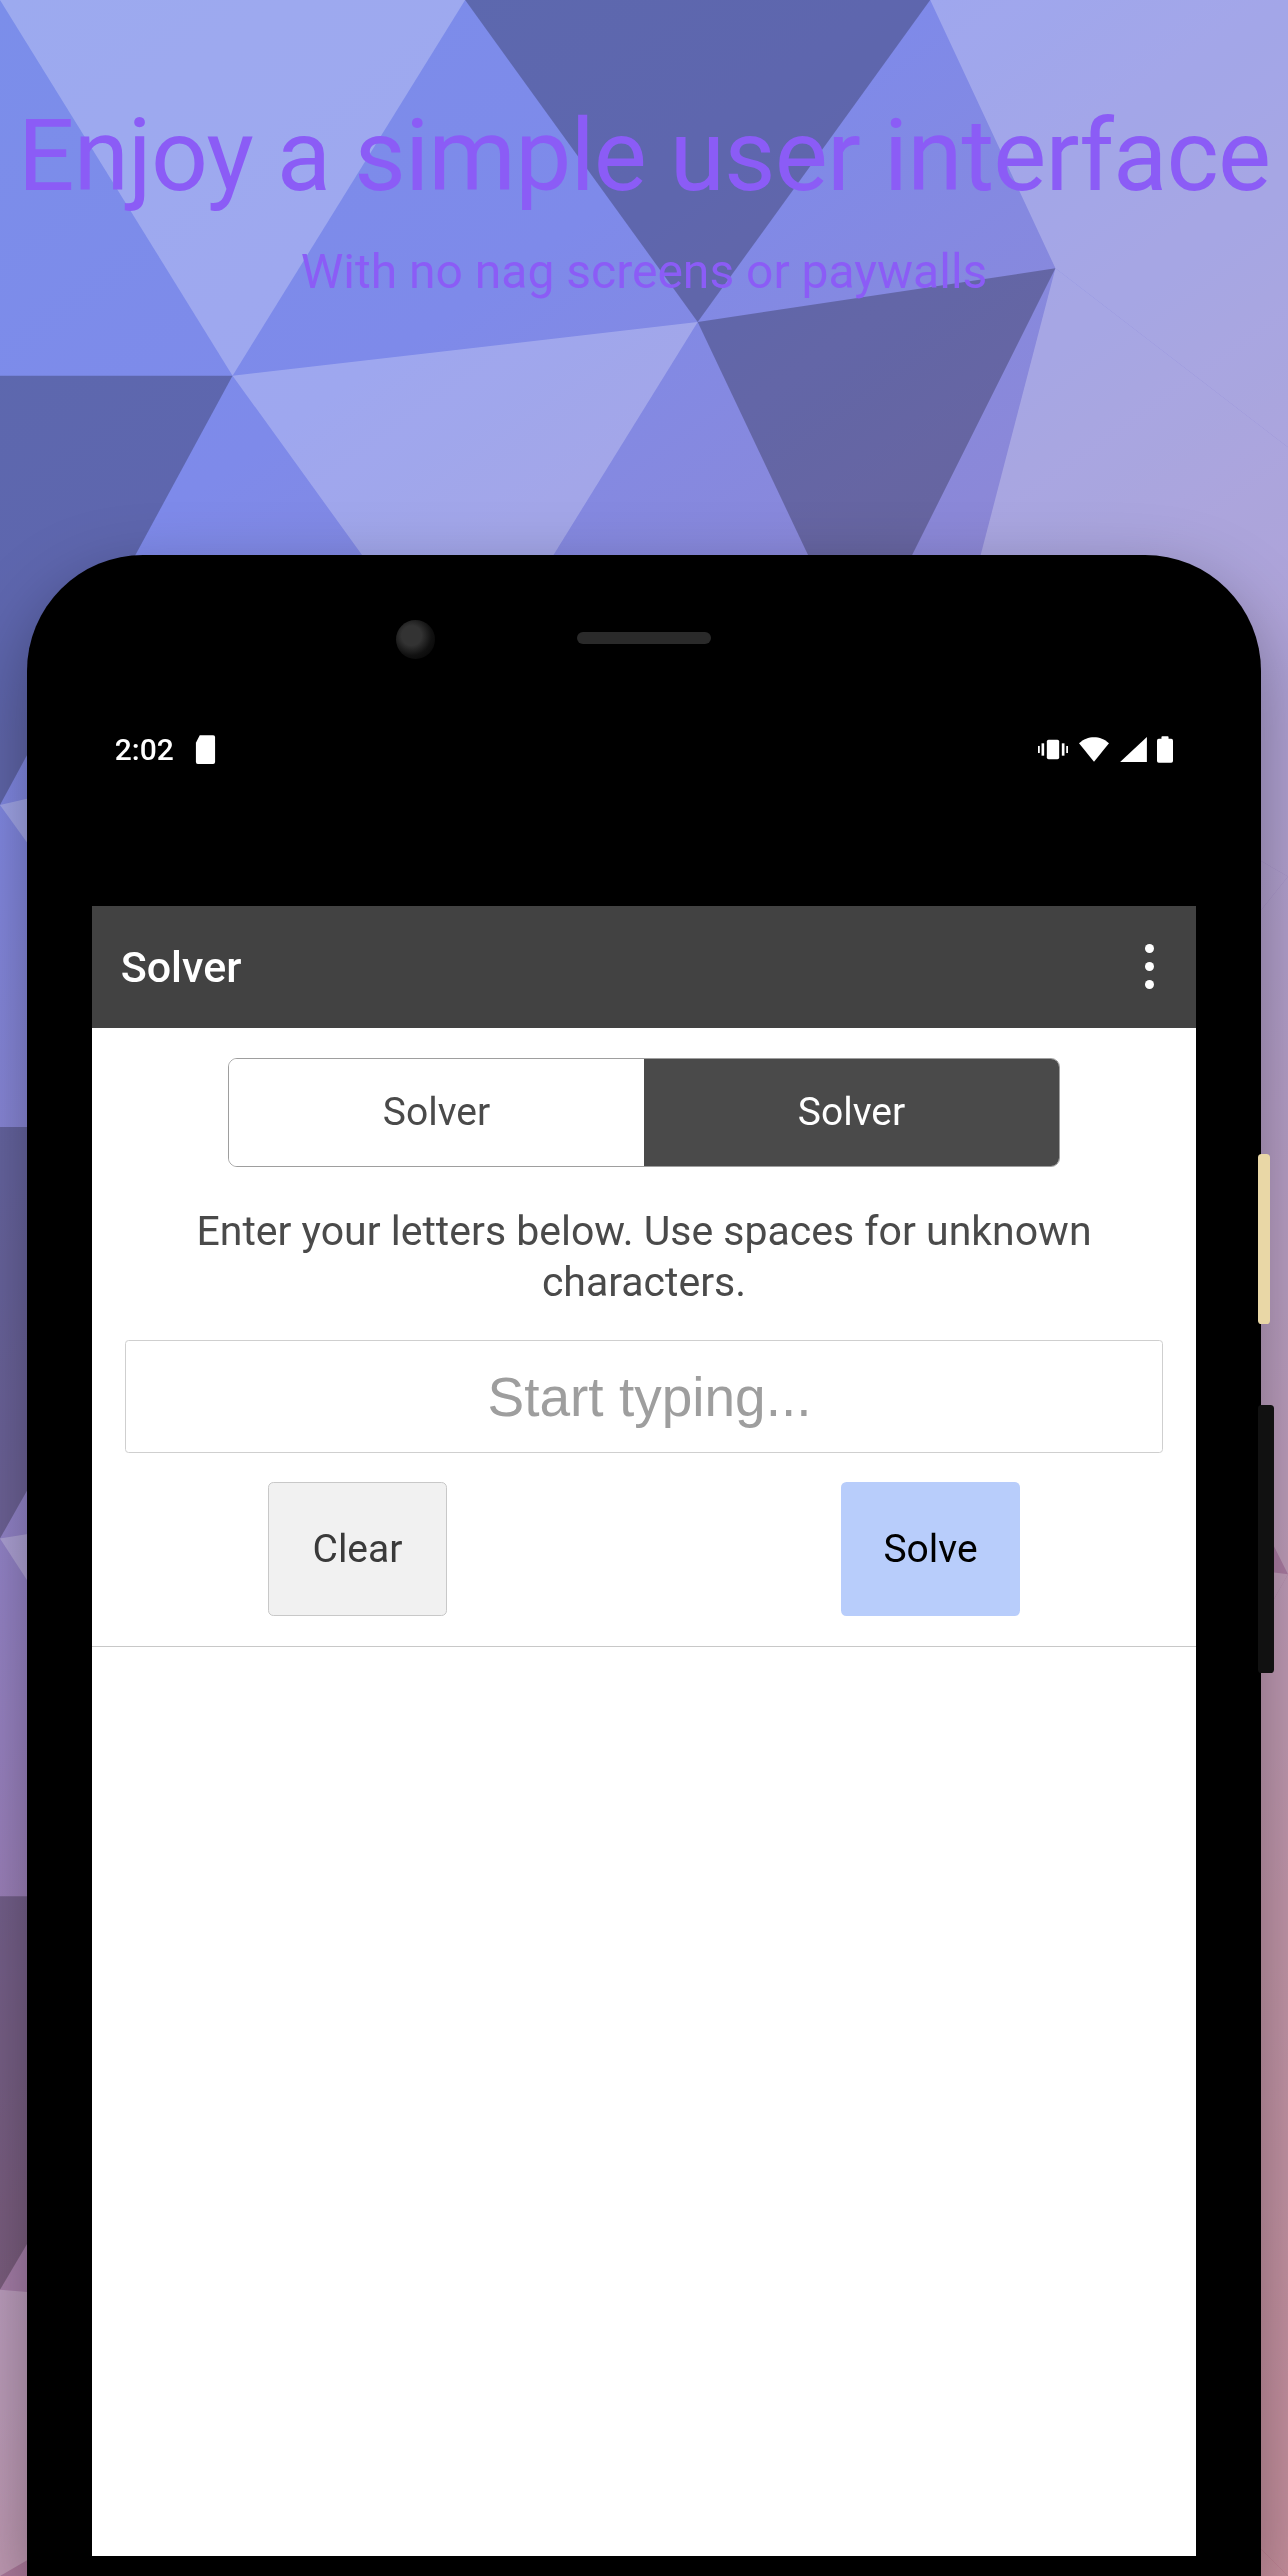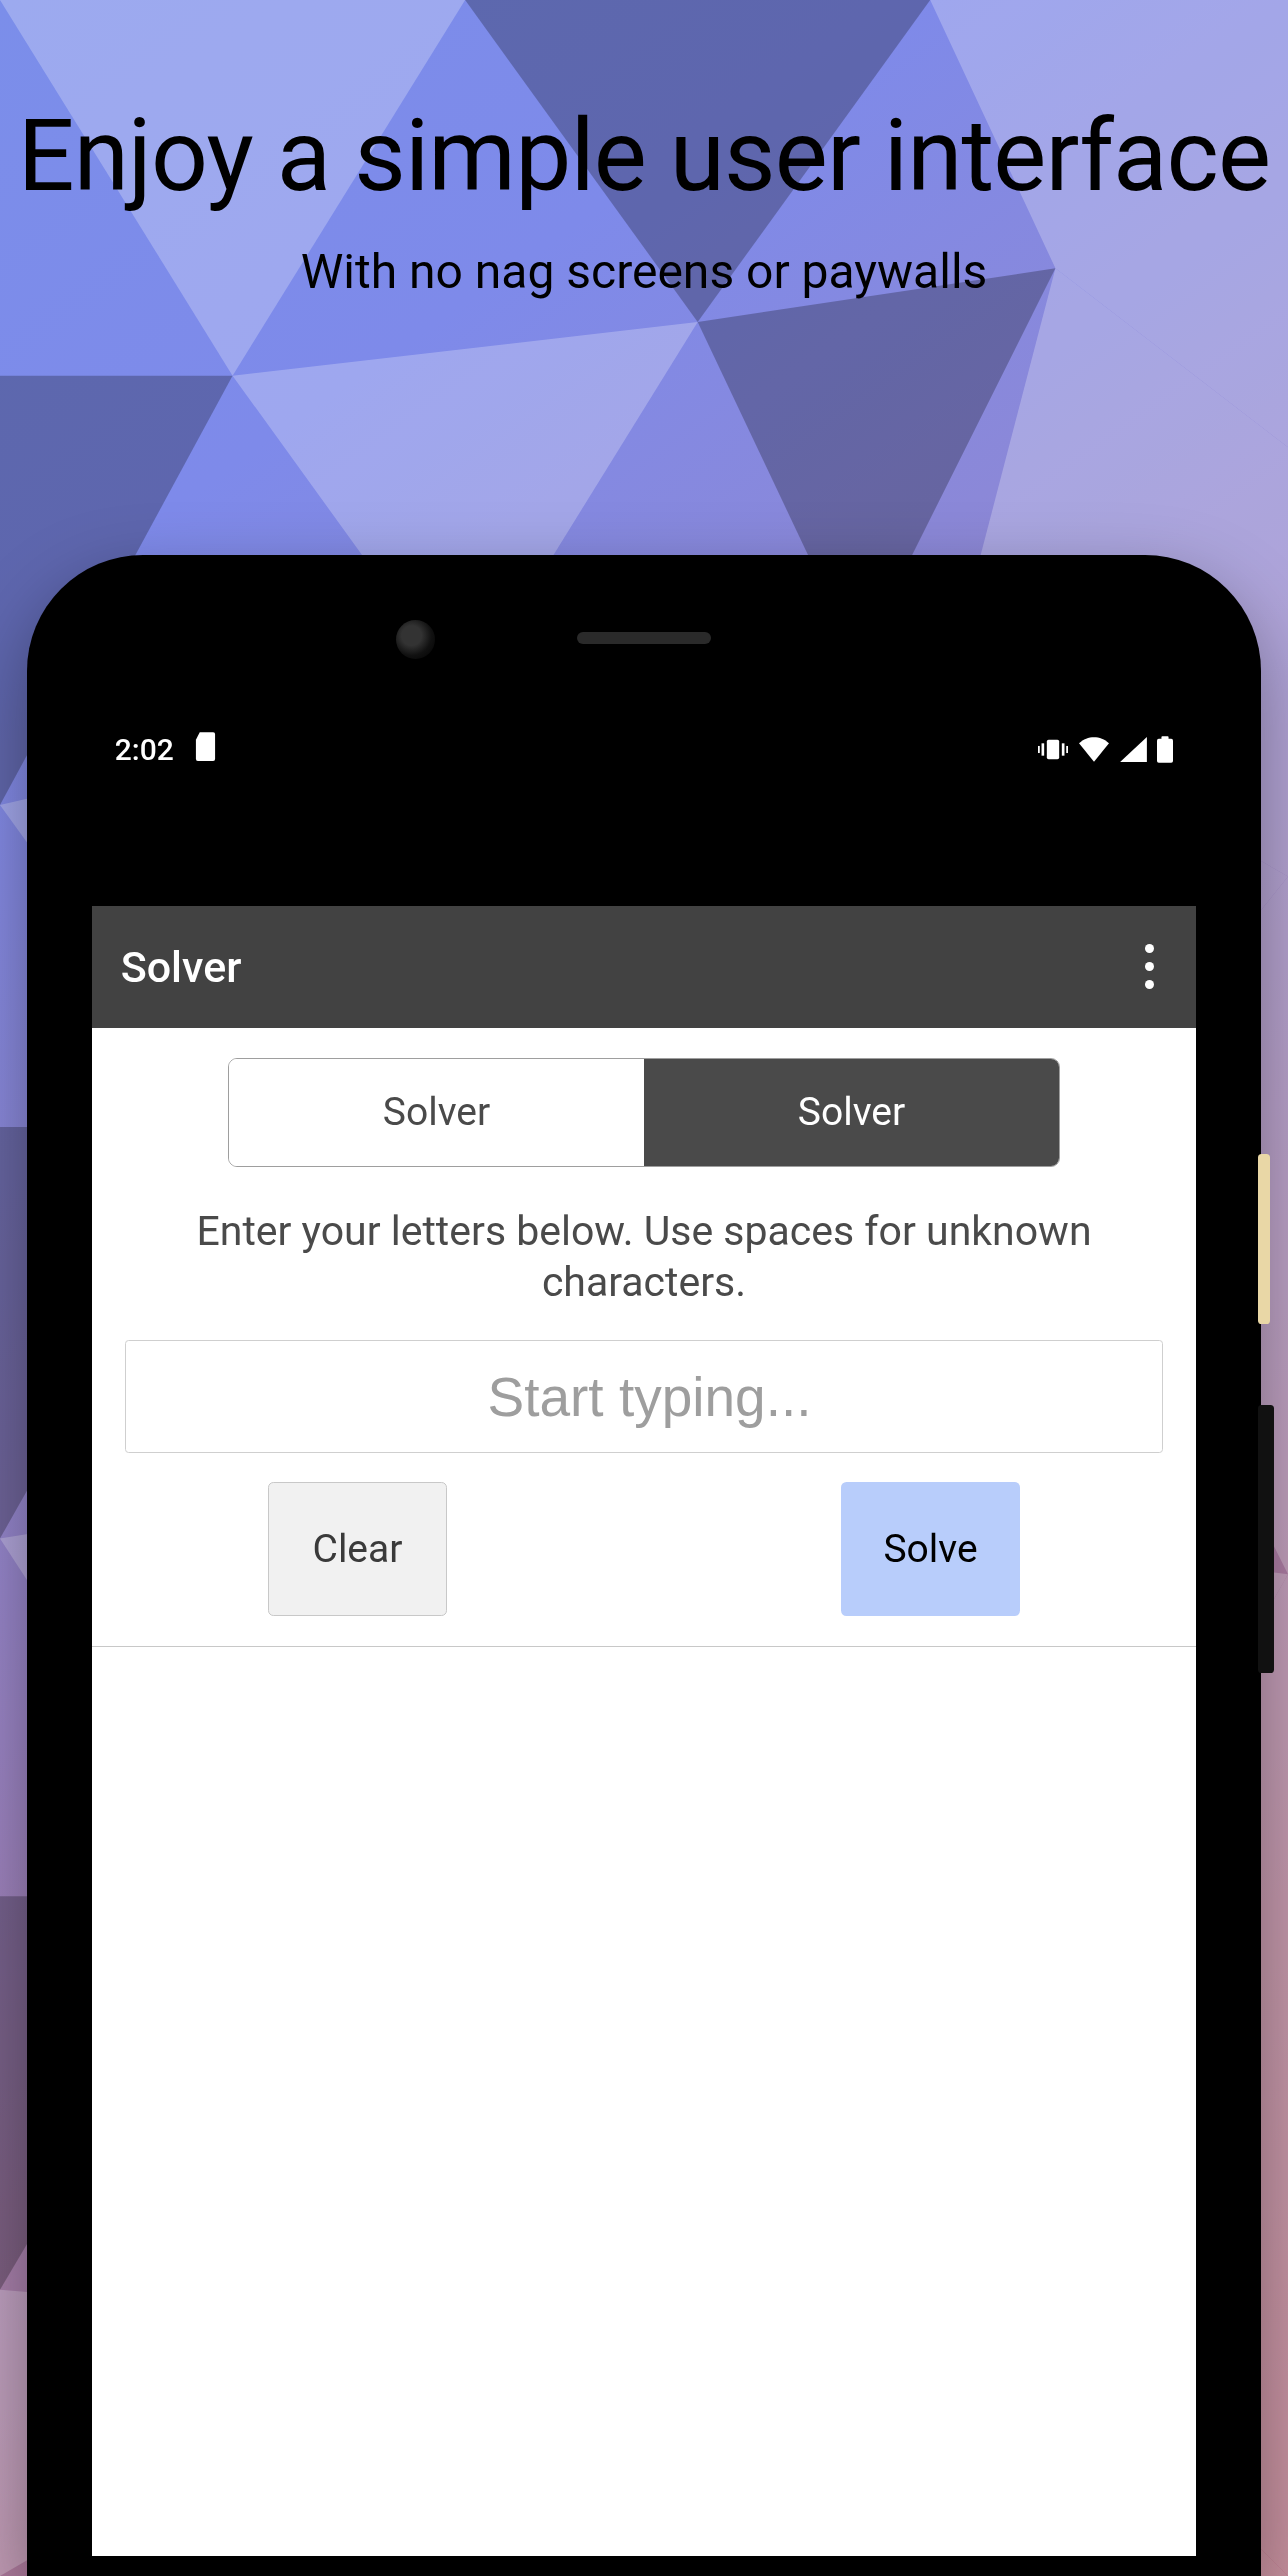--- a/index.html
+++ b/index.html
@@ -8,21 +8,21 @@
   
   .bg {
     position: absolute; inset: 0;
     background:
       linear-gradient(145deg, #7b8eea 0%, #7e8aea 18%, #8b88d8 34%, #9a84c4 50%, #a77faa 66%, #b1758e 82%, #b56b7e 100%);
   }
   .bg-poly {
     position: absolute; inset: 0; opacity: .25;
   }
 
-  .hero { position: absolute; top: 98px; left: 0; right: 0; text-align: center; color: #000000; }
+  .hero { position: absolute; top: 98px; left: 0; right: 0; text-align: center; color: #8b5cf6; }
   .hero h1 { font-size: 100px; font-weight: 400; line-height: 1.15; letter-spacing: -0.9px; }
   .hero p  { margin-top: 30px; font-size: 48px; font-weight: 400; }
 
   
   .phone-wrap { position: absolute; left: 50%; bottom: 0; transform: translateX(-50%); }
   .phone {
     position: relative;
     width: 1234px; height: 2021px;
     background: #000;
     border-radius: 116px 116px 0 0;
@@ -45,21 +45,21 @@
 
   .screen {
     position: absolute; left: 45px; right: 45px; top: 134px; bottom: 0;
     background: #000;
   }
 
   .statusbar {
     height: 81px; color:#fff; display:flex; align-items:center; justify-content:space-between;
     padding: 0 23px; font-size: 30px; font-weight:500;
   }
-  .statusbar .left { display:flex; gap:20px; }
+  .statusbar .left { display:flex; align-items:center; gap:20px; }
   .statusbar .right { display:flex; align-items:center; gap:10.7px; }
   .ico { display:inline-block; }
 
   .app-spacer { height: 116px; background:#000; }
 
   .appbar {
     height: 122px; background:#424242; color:#fff; display:flex; align-items:center; justify-content:space-between;
     padding: 0 29px;
   }
   .appbar .title { font-size: 43px; font-weight:500; }

